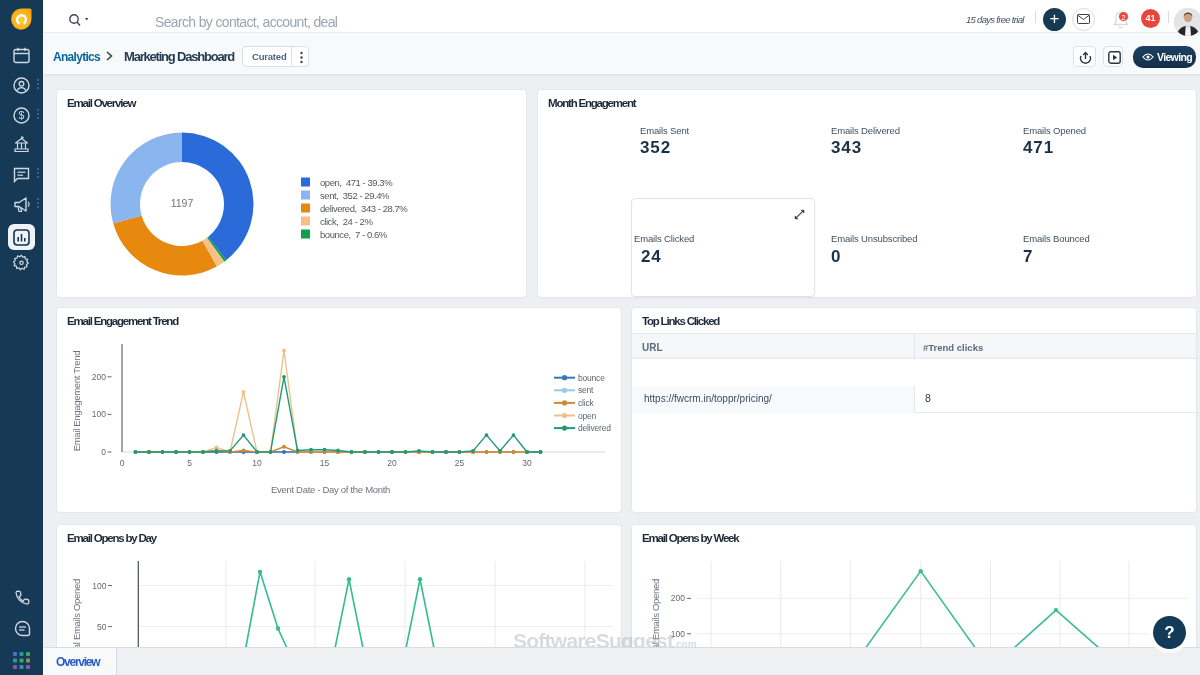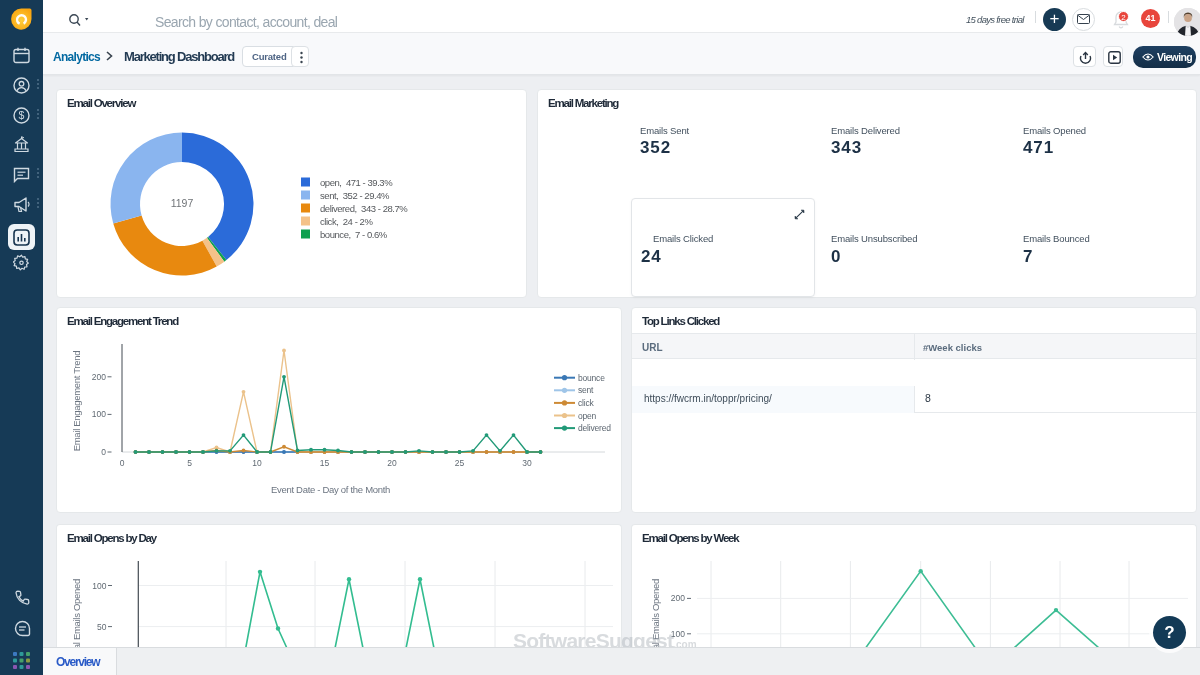--- a/index.html
+++ b/index.html
@@ -70,32 +70,32 @@
           <text x="263" y="122">delivered,&nbsp; 343 - 28.7%</text>
       <rect x="244" y="126.5" width="9" height="9" fill="#f4c289"></rect>
           <text x="263" y="135">click,&nbsp; 24 - 2%</text>
       <rect x="244" y="139.5" width="9" height="9" fill="#0ea04f"></rect>
           <text x="263" y="148">bounce,&nbsp; 7 - 0.6%</text>
     </g>
   </svg>
 </div>
 
 <div class="panel" style="left:537px;top:89px;width:660px;height:209px;">
-  <div class="ptitle">Email Marketing</div>
+  <div class="ptitle">Month Engagement</div>
   <div class="mlabel" style="left:102px;top:35px;">Emails Sent</div>
   <div class="mnum" style="left:102px;top:48px;">352</div>
   <div class="mlabel" style="left:293px;top:35px;">Emails Delivered</div>
   <div class="mnum" style="left:293px;top:48px;">343</div>
   <div class="mlabel" style="left:485px;top:35px;">Emails Opened</div>
   <div class="mnum" style="left:485px;top:48px;">471</div>
   <div class="abs" style="left:93px;top:108px;width:184px;height:99px;background:#fff;border:1px solid #e2e5e8;border-radius:4px;box-shadow:0 1px 3px rgba(0,0,0,.04);">
     <svg width="11" height="11" style="position:absolute;right:9px;top:10px;" viewBox="0 0 13 13">
       <path d="M1.5,11.5 L11.5,1.5 M1.5,11.5 l0,-3.2 M1.5,11.5 l3.2,0 M11.5,1.5 l-3.2,0 M11.5,1.5 l0,3.2" stroke="#2b3a49" stroke-width="1.3" fill="none"></path>
     </svg>
-    <div class="mlabel" style="left:21px;top:34px;">Emails Clicked</div>
+    <div class="mlabel" style="left:2px;top:34px;">Emails Clicked</div>
     <div class="mnum" style="left:9px;top:48px;">24</div>
   </div>
   <div class="mlabel" style="left:293px;top:143px;">Emails Unsubscribed</div>
   <div class="mnum" style="left:293px;top:157px;">0</div>
   <div class="mlabel" style="left:485px;top:143px;">Emails Bounced</div>
   <div class="mnum" style="left:485px;top:157px;">7</div>
 </div>
 
 <div class="panel" style="left:56px;top:307px;width:566px;height:206px;">
   <div class="ptitle">Email Engagement Trend</div>
@@ -293,21 +293,21 @@
         <circle cx="507.5" cy="120.1" r="2.6" fill="#229a78"></circle>
         <text x="521" y="123.1" font-size="8.5" letter-spacing="-0.2" fill="#5c6670">delivered</text>
       </svg>
 </div>
 
 <div class="panel" style="left:631px;top:307px;width:566px;height:206px;">
   <div class="ptitle">Top Links Clicked</div>
   <div class="abs" style="left:0px;top:25px;width:564px;height:26px;background:#f5f6f8;border-top:1px solid #e6e9ec;border-bottom:1px solid #e6e9ec;">
     <div class="abs" style="left:0;top:0;width:283px;height:26px;border-right:1px solid #e6e9ec;"></div>
     <span class="abs" style="left:10px;top:8px;font-size:10px;font-weight:bold;color:#5b6c7e;text-align:right;">URL</span>
-    <span class="abs" style="left:291px;top:8px;font-size:9.5px;font-weight:bold;color:#5b6c7e;">#Week clicks</span>
+    <span class="abs" style="left:291px;top:8px;font-size:9.5px;font-weight:bold;color:#5b6c7e;">#Trend clicks</span>
   </div>
   <div class="abs" style="left:0px;top:78px;width:564px;height:27px;border-bottom:1px solid #e6e9ec;">
     <div class="abs" style="left:0;top:0;width:283px;height:27px;background:#f7fafd;border-right:1px solid #e6e9ec;"></div>
     <span class="abs" style="left:12px;top:7px;font-size:10px;letter-spacing:0px;color:#3e4c59;">https://fwcrm.in/toppr/pricing/</span>
     <span class="abs" style="left:293px;top:6px;font-size:10.5px;color:#2c3845;">8</span>
   </div>
 </div>
 
 <div class="panel" style="left:56px;top:524px;width:566px;height:145px;border-bottom:none;">
   <div class="ptitle">Email Opens by Day</div>

